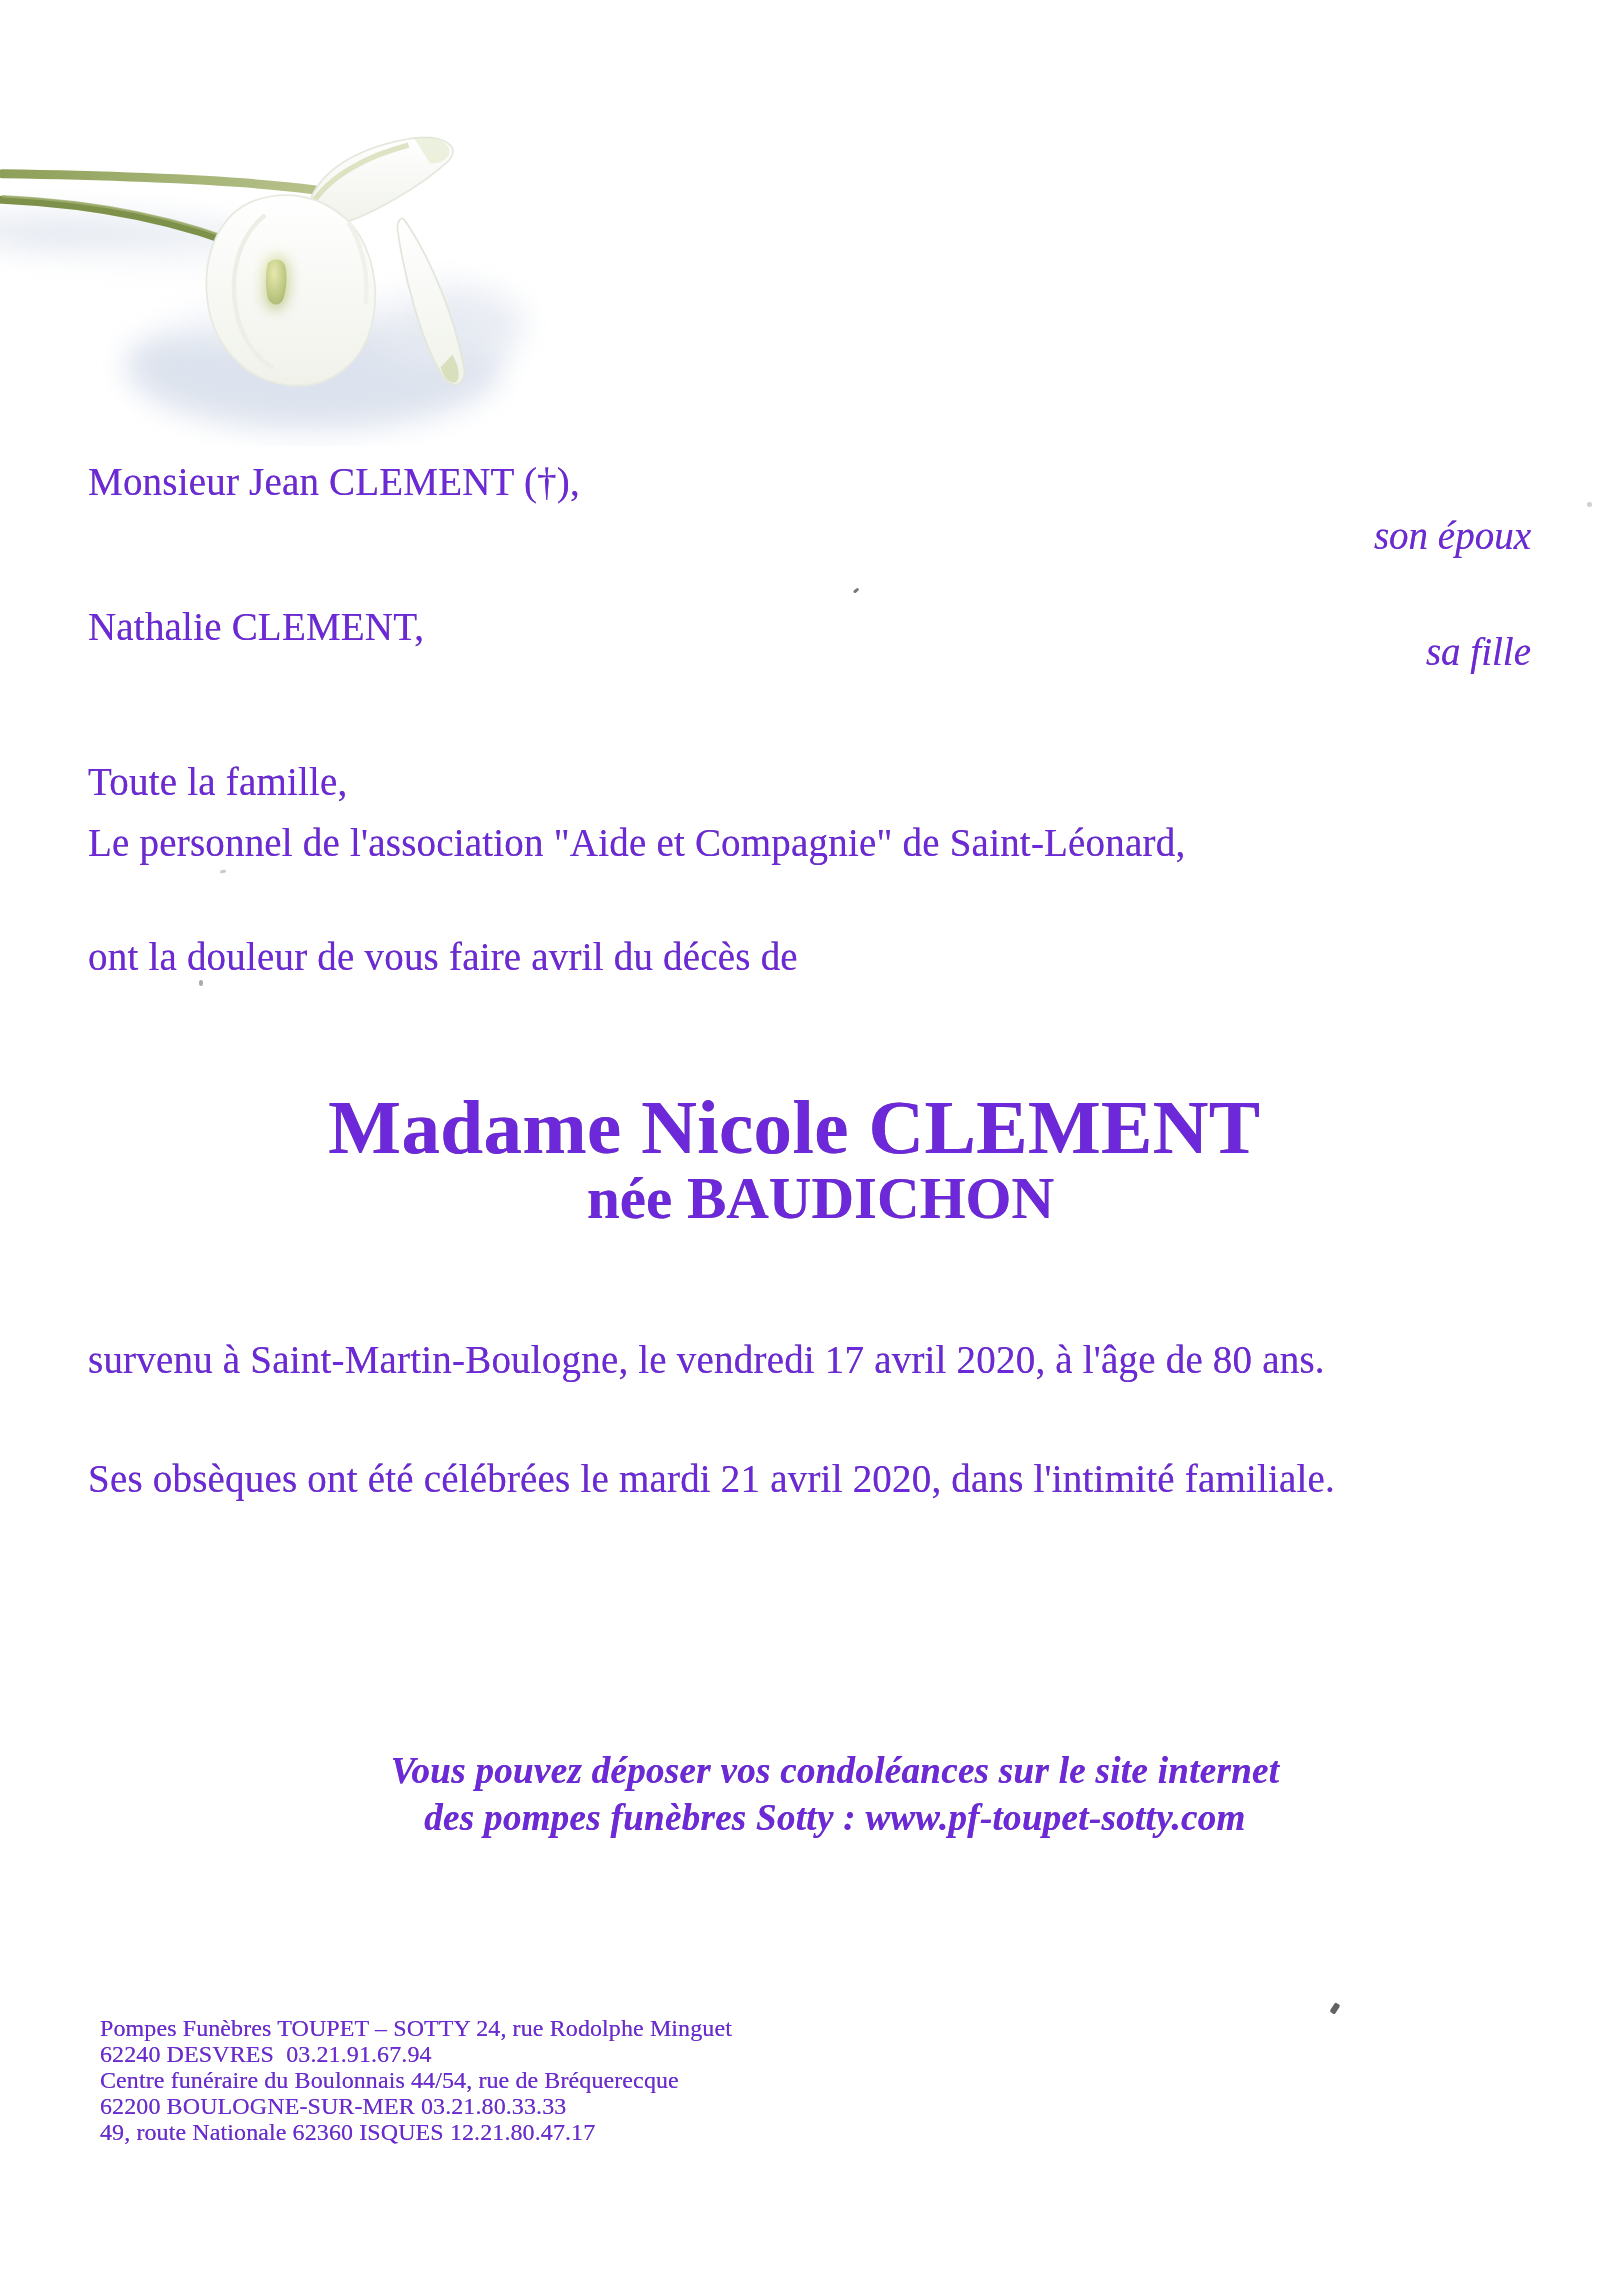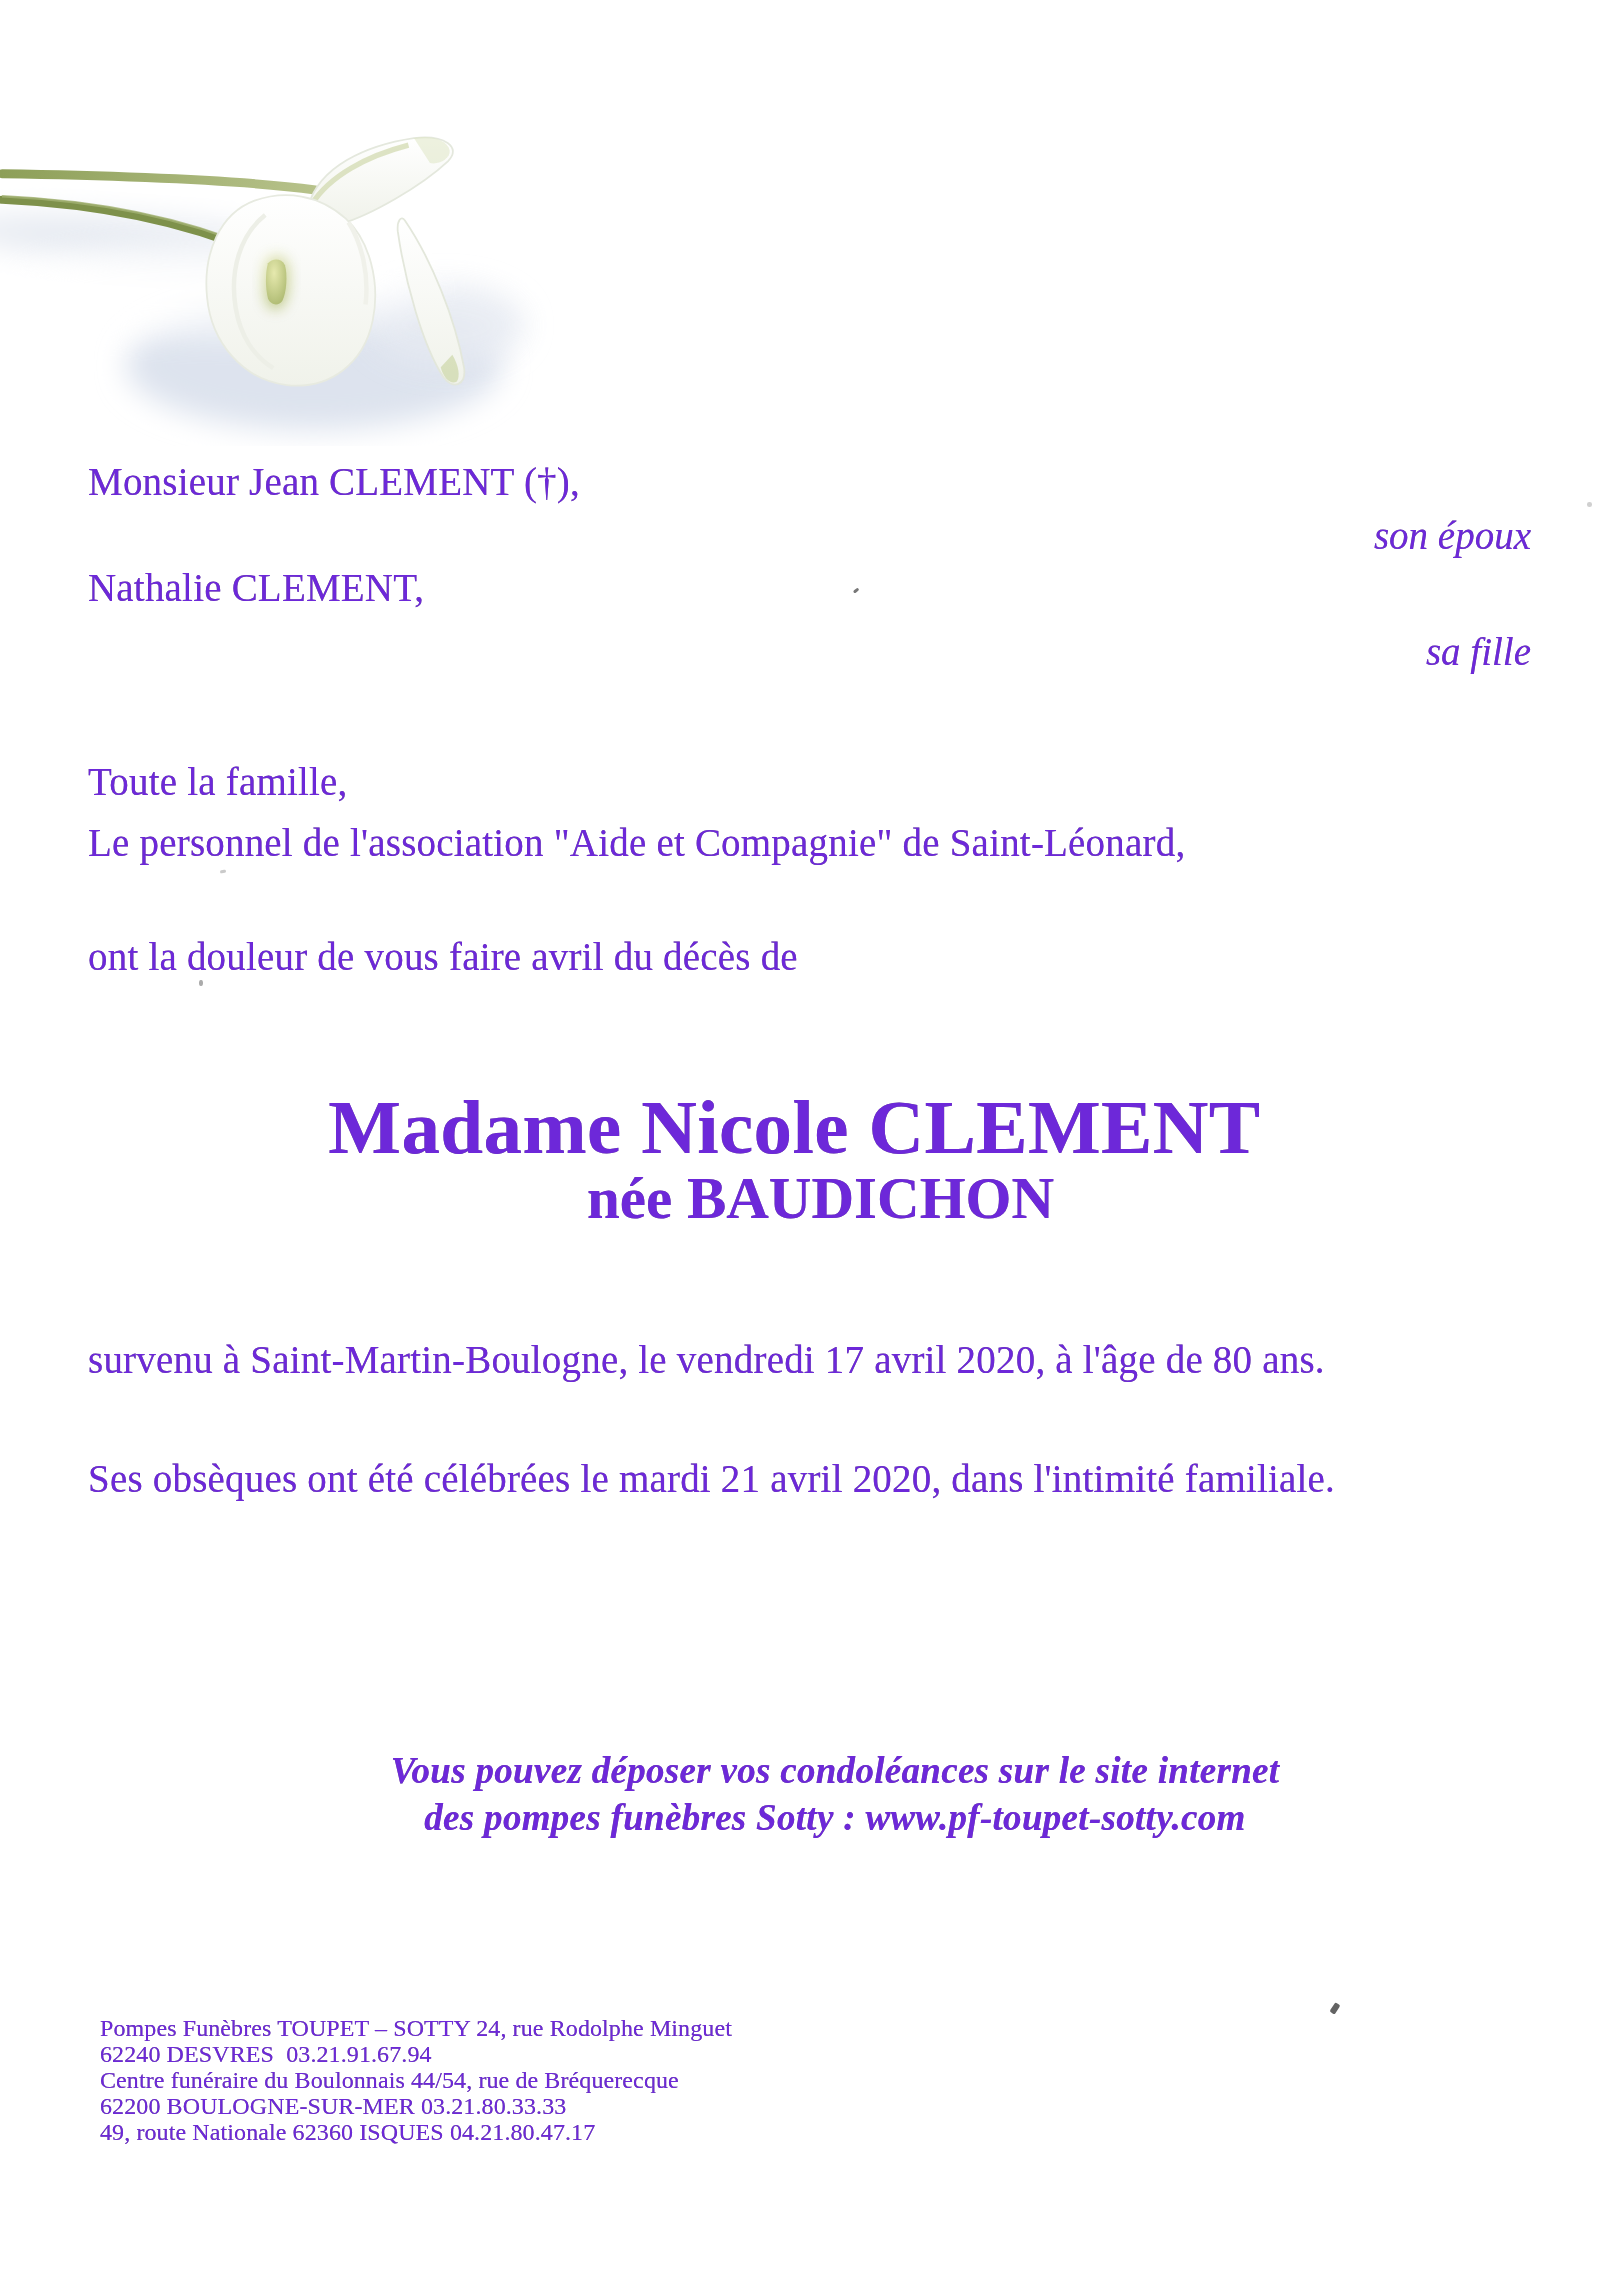--- a/index.html
+++ b/index.html
@@ -107,21 +107,21 @@
       <path d="M389,170 C404,194 412,228 408,262" fill="none" stroke="#f0f1ea" stroke-width="5"></path>
 
       <path d="M298,214 C304,206 316,206 320,216 C324,228 322,252 316,262 C311,270 300,268 297,258 C294,244 294,226 298,214 Z" fill="url(#spadix)" filter="url(#b8)" opacity="0.95"></path>
       <path d="M299,216 C304,210 314,210 318,218 C321,228 320,248 315,258 C311,264 302,263 299,255 C296,243 296,227 299,216 Z" fill="url(#spadix)"></path>
     </svg>
   </div>
 
   <div class="body-line" style="top:460px">Monsieur Jean CLEMENT (†),</div>
   <div class="relation" style="top:514px">son époux</div>
 
-  <div class="body-line" style="top:566px">Nathalie CLEMENT,</div>
+  <div class="body-line" style="top:605px">Nathalie CLEMENT,</div>
   <div class="relation" style="top:630px">sa fille</div>
 
   <div class="body-line" style="top:760px">Toute la famille,</div>
   <div class="body-line" style="top:821px">Le personnel de l'association "Aide et Compagnie" de Saint-Léonard,</div>
 
   <div class="body-line" style="top:935px">ont la douleur de vous faire avril du décès de</div>
 
   <div class="deceased-title">Madame Nicole CLEMENT</div>
   <div class="maiden-name">née BAUDICHON</div>
 
@@ -131,21 +131,21 @@
   <div class="condolences">
     <div>Vous pouvez déposer vos condoléances sur le site internet</div>
     <div>des pompes funèbres Sotty : www.pf-toupet-sotty.com</div>
   </div>
 
   <div class="footer-block">
     <div>Pompes Funèbres TOUPET – SOTTY 24, rue Rodolphe Minguet</div>
     <div>62240 DESVRES  03.21.91.67.94</div>
     <div>Centre funéraire du Boulonnais 44/54, rue de Bréquerecque</div>
     <div>62200 BOULOGNE-SUR-MER 03.21.80.33.33</div>
-    <div>49, route Nationale 62360 ISQUES 04.21.80.47.17</div>
+    <div>49, route Nationale 62360 ISQUES 12.21.80.47.17</div>
   </div>
 
   <div class="speck s1"></div>
   <div class="speck s2"></div>
   <div class="speck s3"></div>
   <div class="speck s4"></div>
   <div class="speck s5"></div>
 
 </div>
 

